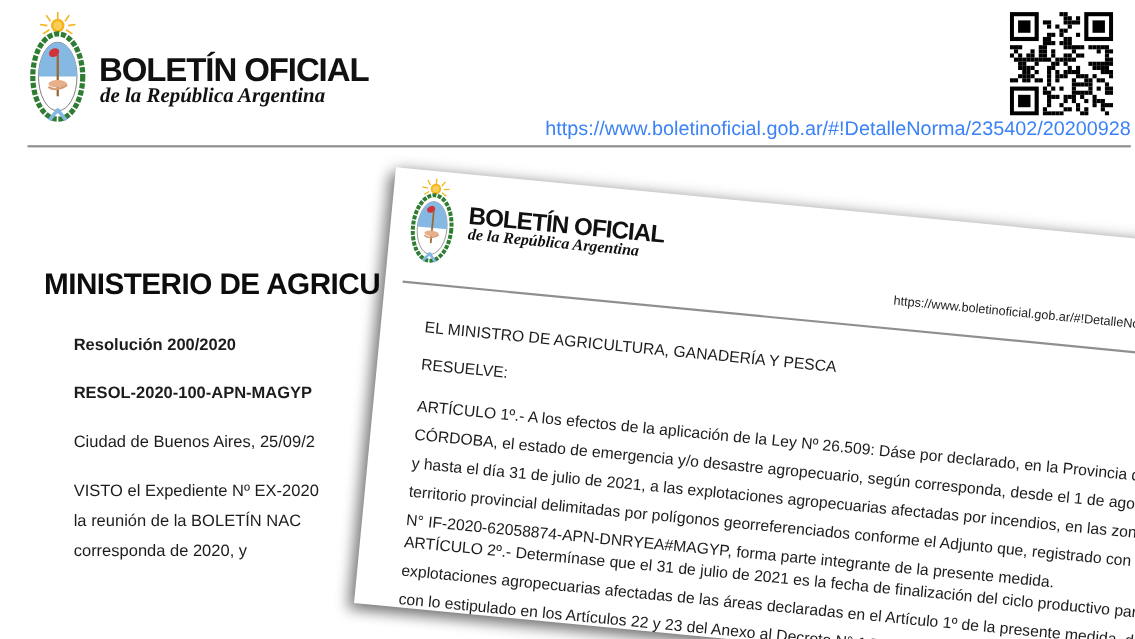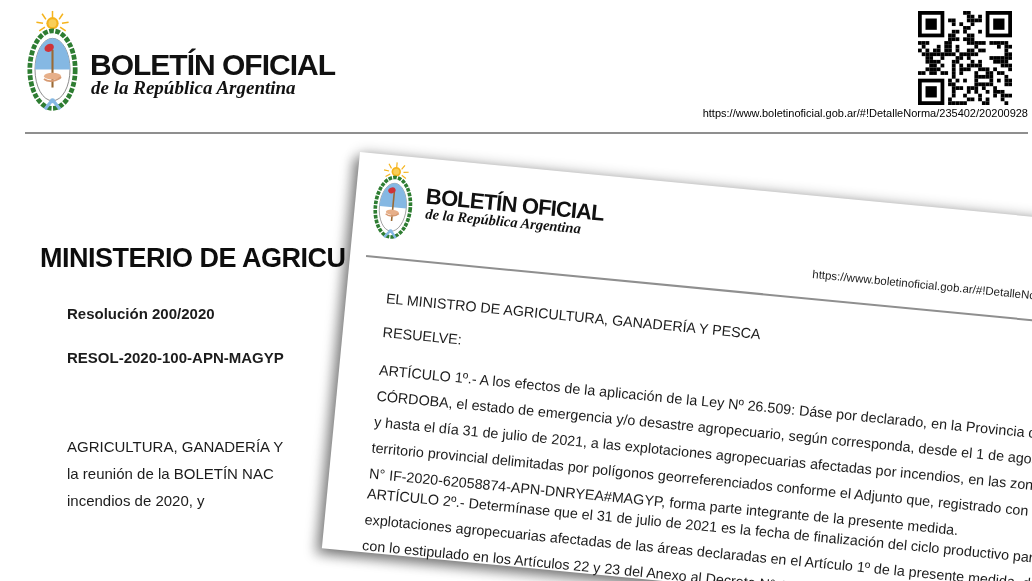--- a/index.html
+++ b/index.html
@@ -15,21 +15,21 @@
 
   
   .brand-title{
     font-weight:700;color:#111;letter-spacing:-1px;
   }
   .brand-subtitle{
     font-family:"Liberation Serif", serif;font-style:italic;font-weight:700;color:#111;
   }
   .back-brand-title{left:90px;top:48px;font-size:30px;}
   .back-brand-subtitle{left:91px;top:77px;font-size:19px;}
-  .back-url{right:4px;top:107px;font-size:11px;color:#000000;padding-left:17px;}
+  .back-url{right:4px;top:107px;font-size:18px;color:#3b82f6;padding-left:17px;}
   .rule{background:#8f8f8f;height:2px;}
   .back-rule{left:25px;top:132px;width:1003px;}
   .qr-box{left:918px;top:11px;width:94px;height:94px;}
 
   .ministry-heading{
     left:40px;top:219px;font-size:27px;font-weight:700;letter-spacing:-0.5px;color:#0d0d0d;margin-top:24px;
   }
   .back-body{font-size:15px;line-height:27px;margin-top:12px;}
   .bold{font-weight:700;}
   .res-title{left:67px;top:288px;}
@@ -321,25 +321,26 @@
   </svg>
 
   <div class="abs back-url nowrap">https://www.boletinoficial.gob.ar/#!DetalleNorma/235402/20200928</div>
 
   <div class="abs rule back-rule"></div>
 
   <div class="abs ministry-heading nowrap">MINISTERIO DE AGRICU</div>
 
   <div class="abs back-body bold res-title nowrap">Resolución 200/2020</div>
   <div class="abs back-body bold res-code nowrap">RESOL-2020-100-APN-MAGYP</div>
+  <div class="abs back-body place-line nowrap">Ciudad de Buenos Aires, 25/09/2</div>
 
   <div class="abs back-body visto-block">
-    <div class="nowrap">AGRICULTURA, GANADERÍA Y</div>
+    <div class="nowrap">VISTO el Expediente Nº EX-2020</div>
     <div class="nowrap">la reunión de la BOLETÍN NAC</div>
-    <div class="nowrap">incendios de 2020, y</div>
+    <div class="nowrap">corresponda de 2020, y</div>
   </div>
 </div>
 
 <div class="abs front-page">
 
   <svg class="abs coa" style="left:16px;top:6px;" width="44" height="80">
       <use href="#coa"></use>
     </svg>
 
   <div class="abs brand-title front-brand-title nowrap">BOLETÍN OFICIAL</div>

